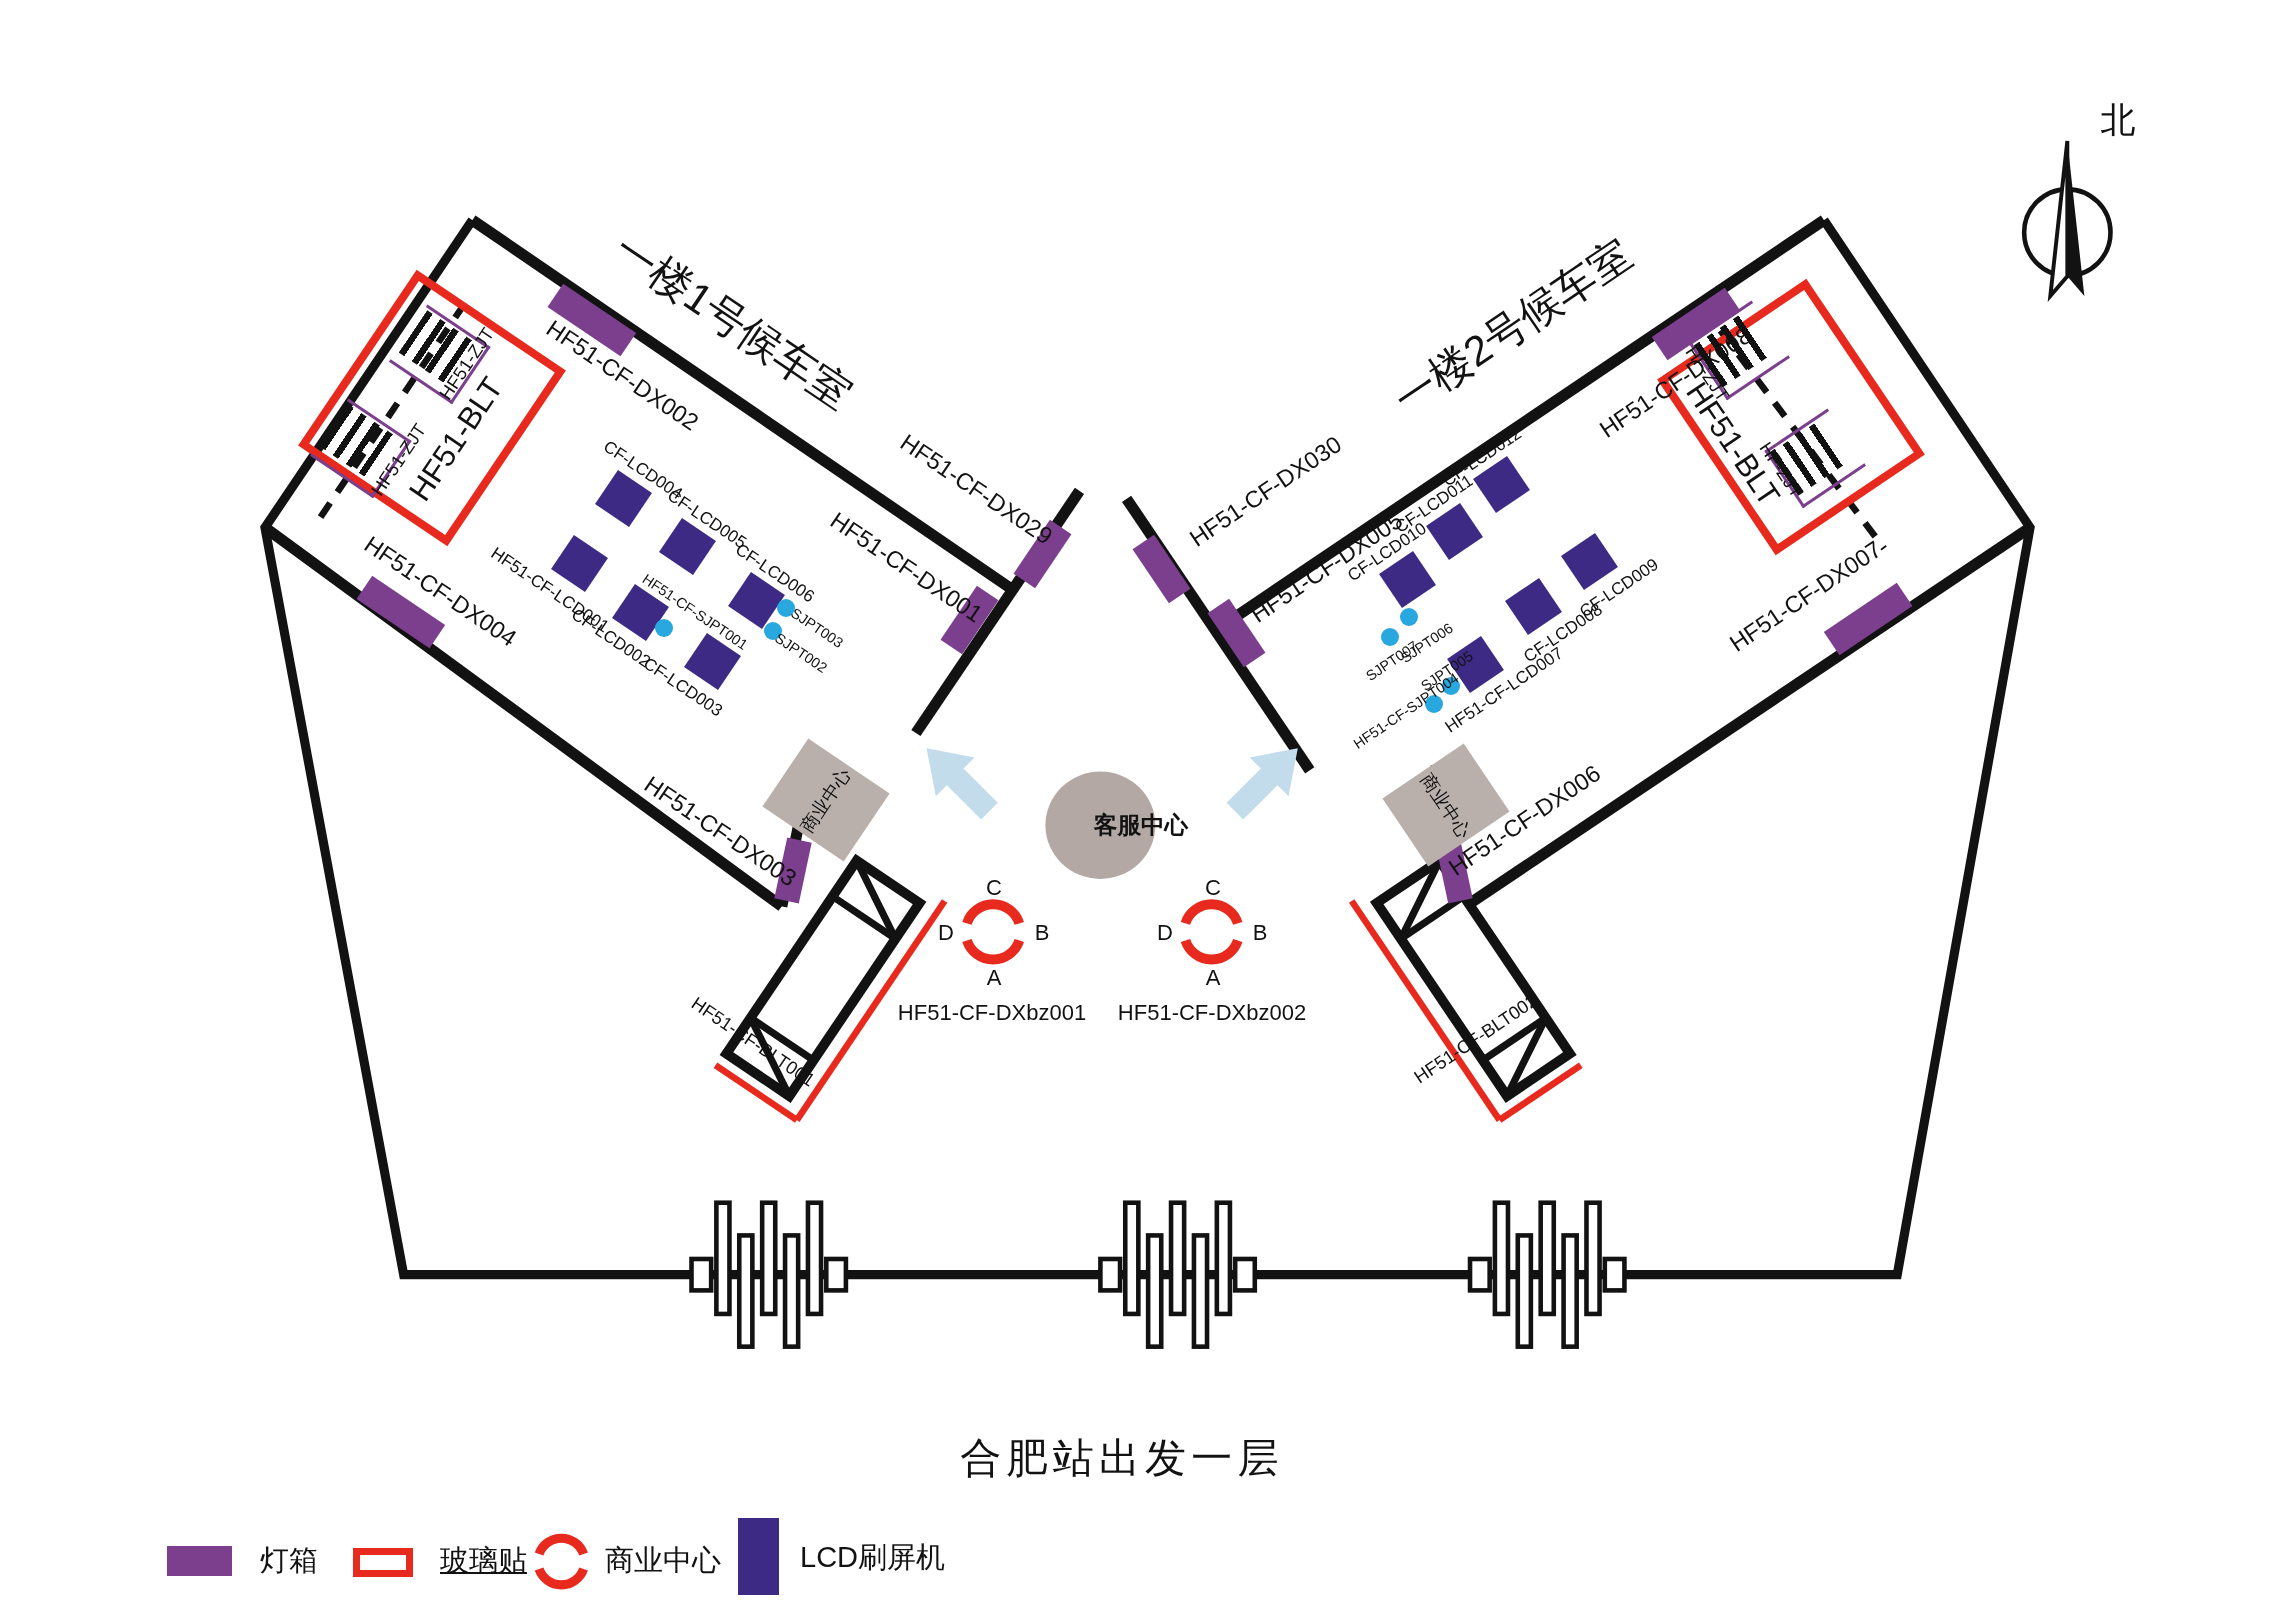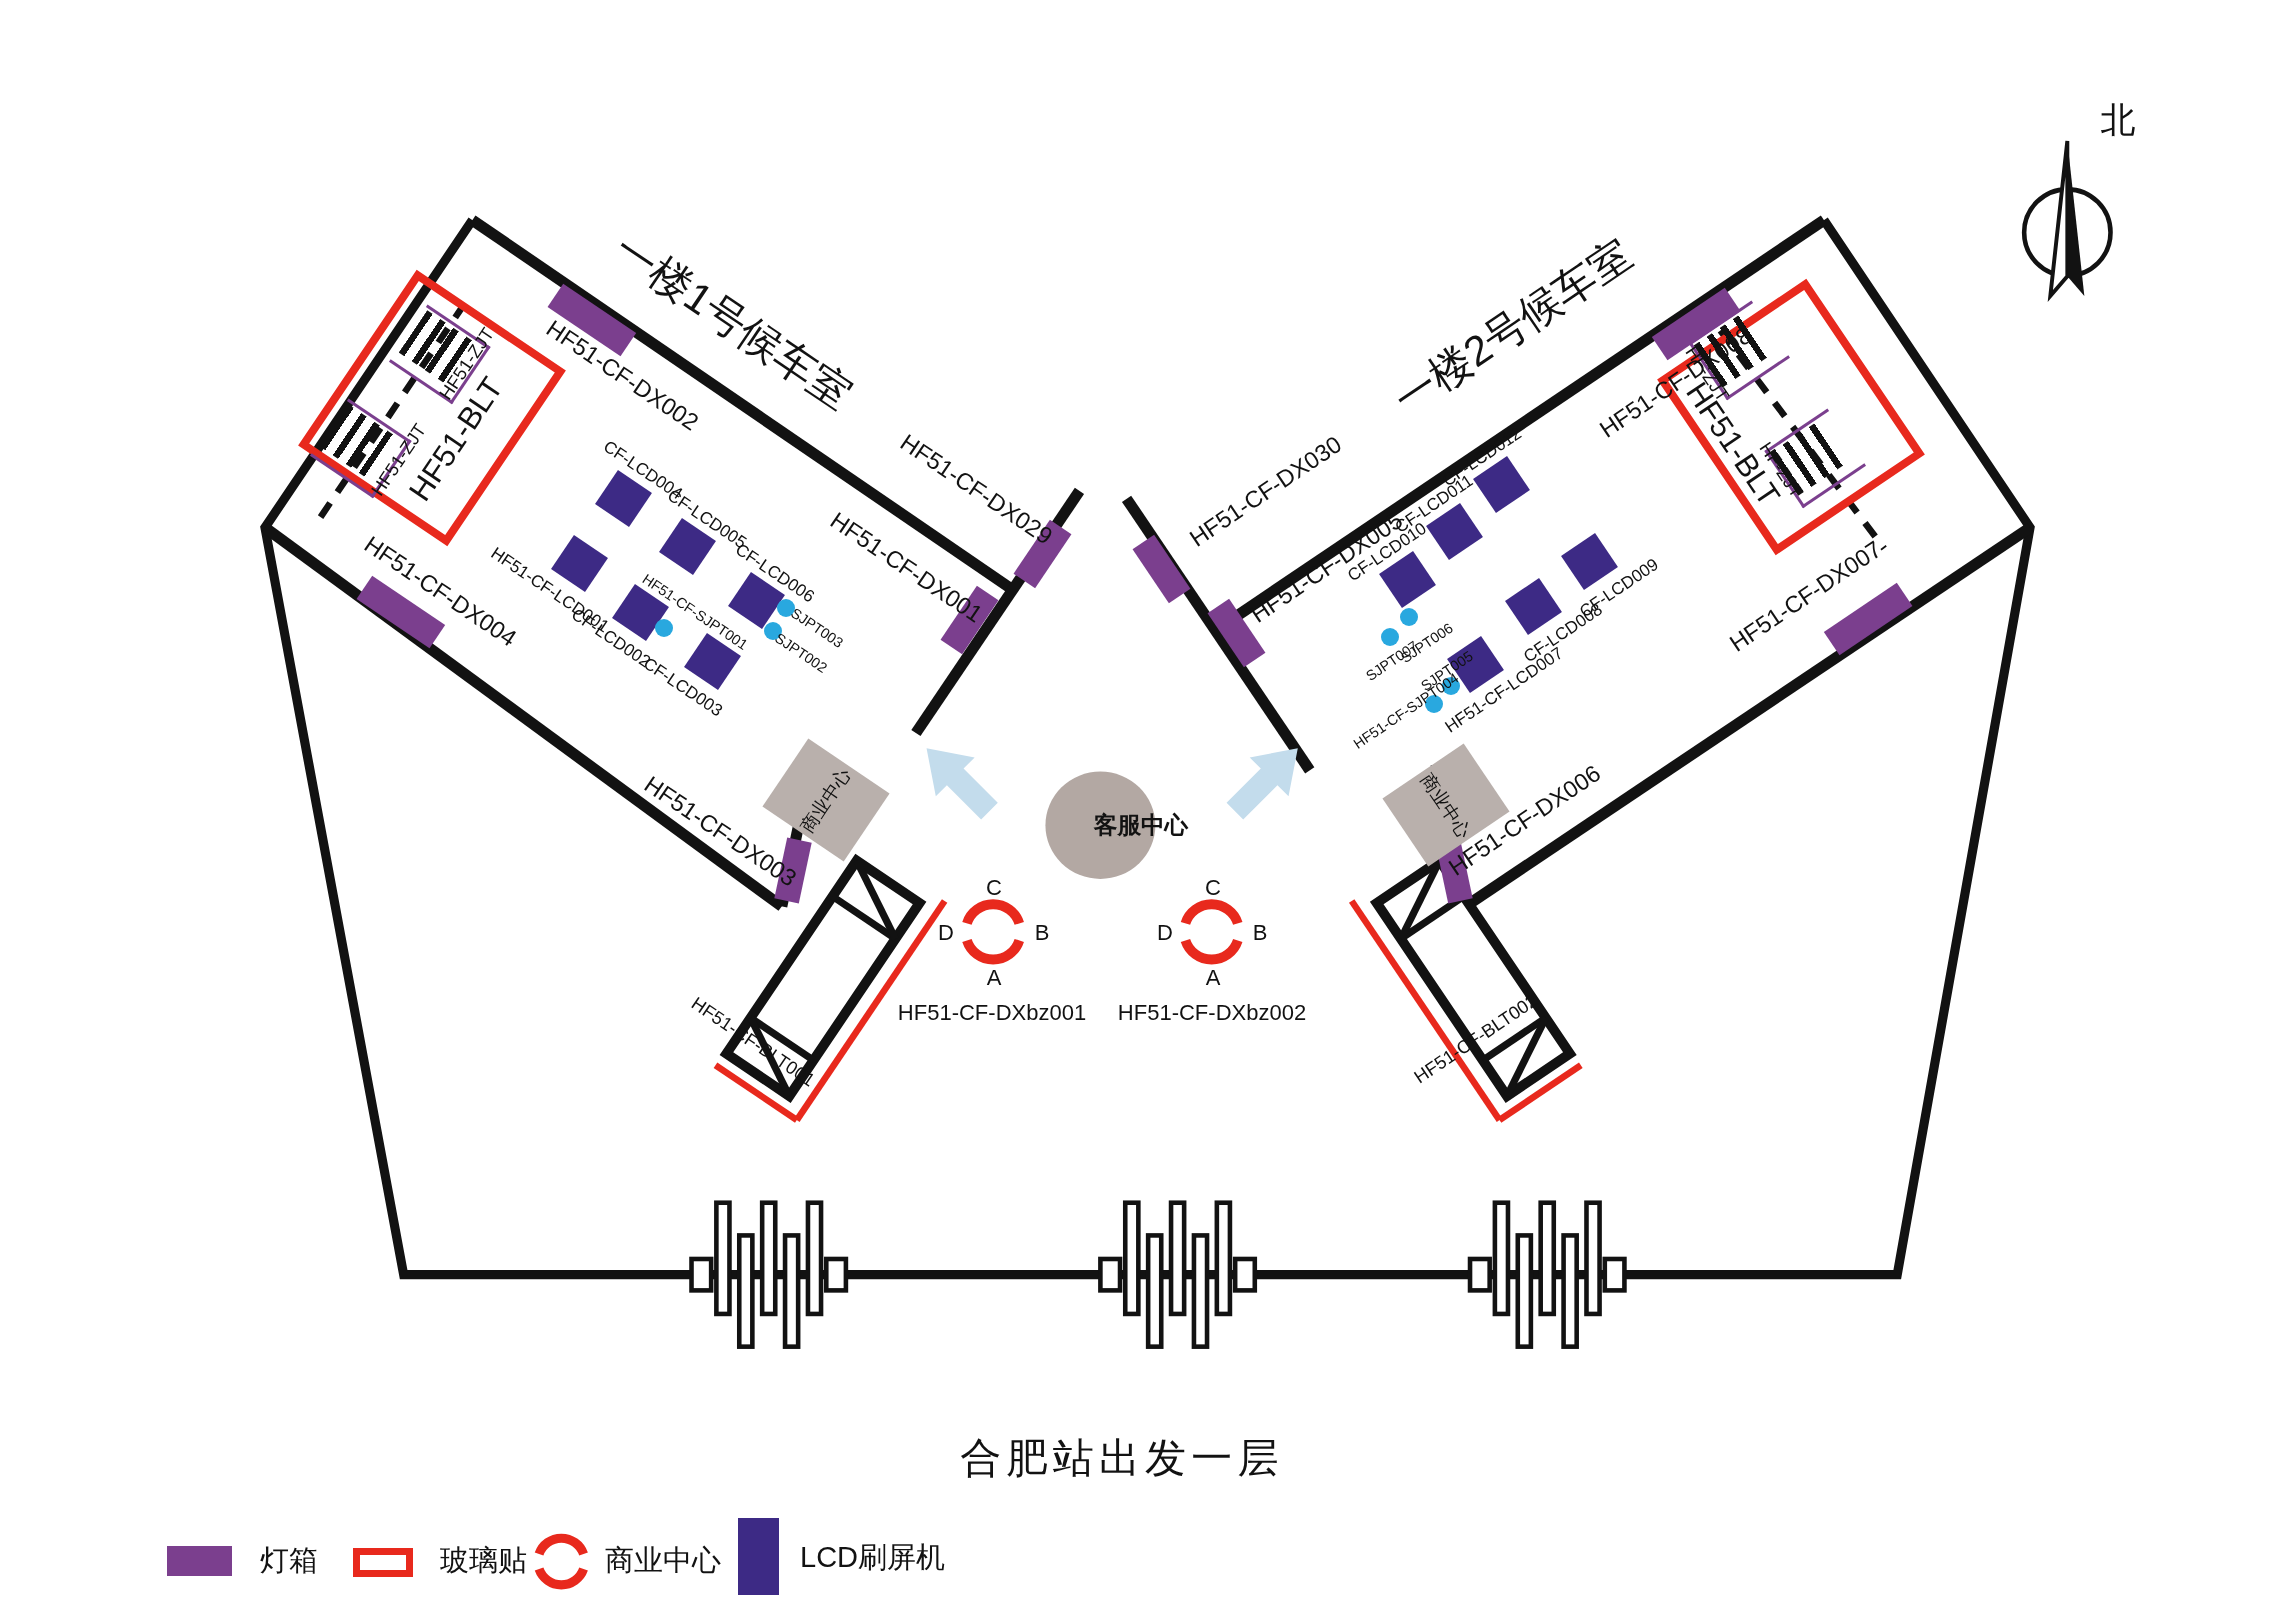--- a/index.html
+++ b/index.html
@@ -239,19 +239,19 @@
   <div class="lbl" style="left:992px;top:1013px;font-size:22px;transform:translate(-50%,-50%);">HF51-CF-DXbz001</div>
   <div class="lbl" style="left:1212px;top:1013px;font-size:22px;transform:translate(-50%,-50%);">HF51-CF-DXbz002</div>
 
   <div class="lbl" style="left:2118px;top:119px;font-size:35px;transform:translate(-50%,-50%);">北</div>
 
   <div class="lbl" style="left:1122px;top:1458px;font-size:41px;letter-spacing:5.2px;transform:translate(-50%,-50%);">合肥站出发一层</div>
 
   <div style="position:absolute;left:167px;top:1546px;width:65px;height:30px;background:#7b3f8e;"></div>
   <div class="legend-text" style="left:260px;top:1561px;">灯箱</div>
   <div style="position:absolute;left:353px;top:1548px;width:60px;height:29px;border:7.2px solid #e8291d;box-sizing:border-box;"></div>
-  <div class="legend-text" style="left:440px;top:1561px;">玻璃贴</div>
+  <div class="legend-text" style="left:440px;top:1561px;text-decoration:underline;">玻璃贴</div>
   <div class="legend-text" style="left:605px;top:1561px;">商业中心</div>
   <div style="position:absolute;left:738px;top:1518px;width:41px;height:77px;background:#3d2a85;"></div>
   <div class="legend-text" style="left:800px;top:1558px;">LCD刷屏机</div>
 
 </div>
 
 
 </body></html>

